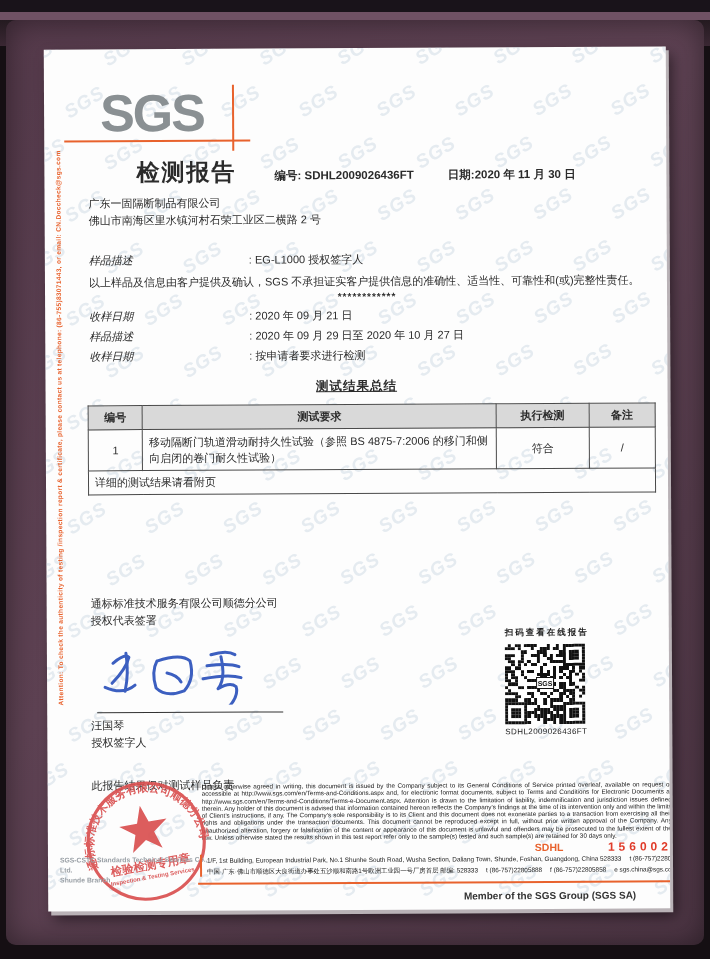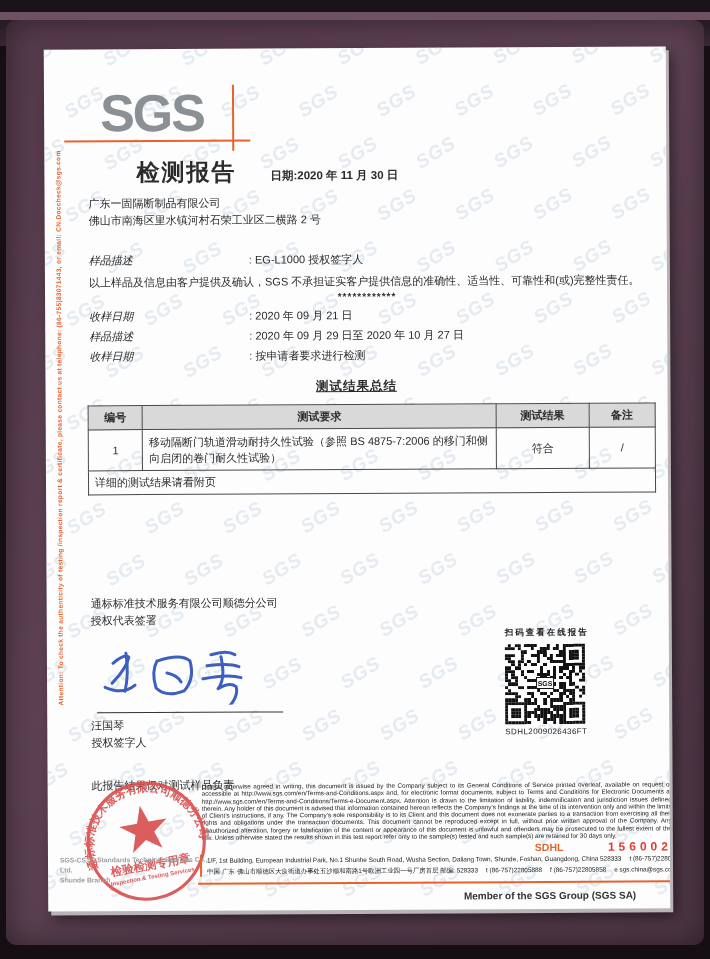--- a/index.html
+++ b/index.html
@@ -271,20 +271,21 @@
       <div class="side-note">Attention: To check the authenticity of testing /inspection report &amp; certificate, please contact us at telephone: (86-755)83071443, or email: CN.Doccheck@sgs.com</div>
 
       <div class="logo-wrap">
         <div class="logo-text">SGS</div>
         <div class="logo-vline"></div>
         <div class="logo-hline"></div>
       </div>
 
       <div class="hdr">
         <span class="hdr-title">检测报告</span>
+        <span class="hdr-no"><span>编号:</span> <span>SDHL2009026436FT</span></span>
         <span class="hdr-date"><span>日期:</span><b>2020 年 11 月 30 日</b></span>
       </div>
 
       <div class="client">
         <div>广东一固隔断制品有限公司</div>
         <div>佛山市南海区里水镇河村石荣工业区二横路 2 号</div>
       </div>
 
       <div class="sample">
         <div class="srow">
@@ -307,21 +308,21 @@
         </div>
       </div>
 
       <div class="results-title">测试结果总结</div>
 
       <table class="results">
         <tbody>
             <tr>
           <th>编号</th>
           <th>测试要求</th>
-          <th>测试结果</th>
+          <th>执行检测</th>
           <th>备注</th>
         </tr>
         <tr>
           <td class="c-no">1</td>
           <td class="c-req">移动隔断门轨道滑动耐持久性试验（参照 BS 4875-7:2006 的移门和侧向启闭的卷门耐久性试验）</td>
           <td class="c-res">符合</td>
           <td class="c-rem">/</td>
         </tr>
         <tr>
           <td class="t-foot" colspan="4">详细的测试结果请看附页</td>

